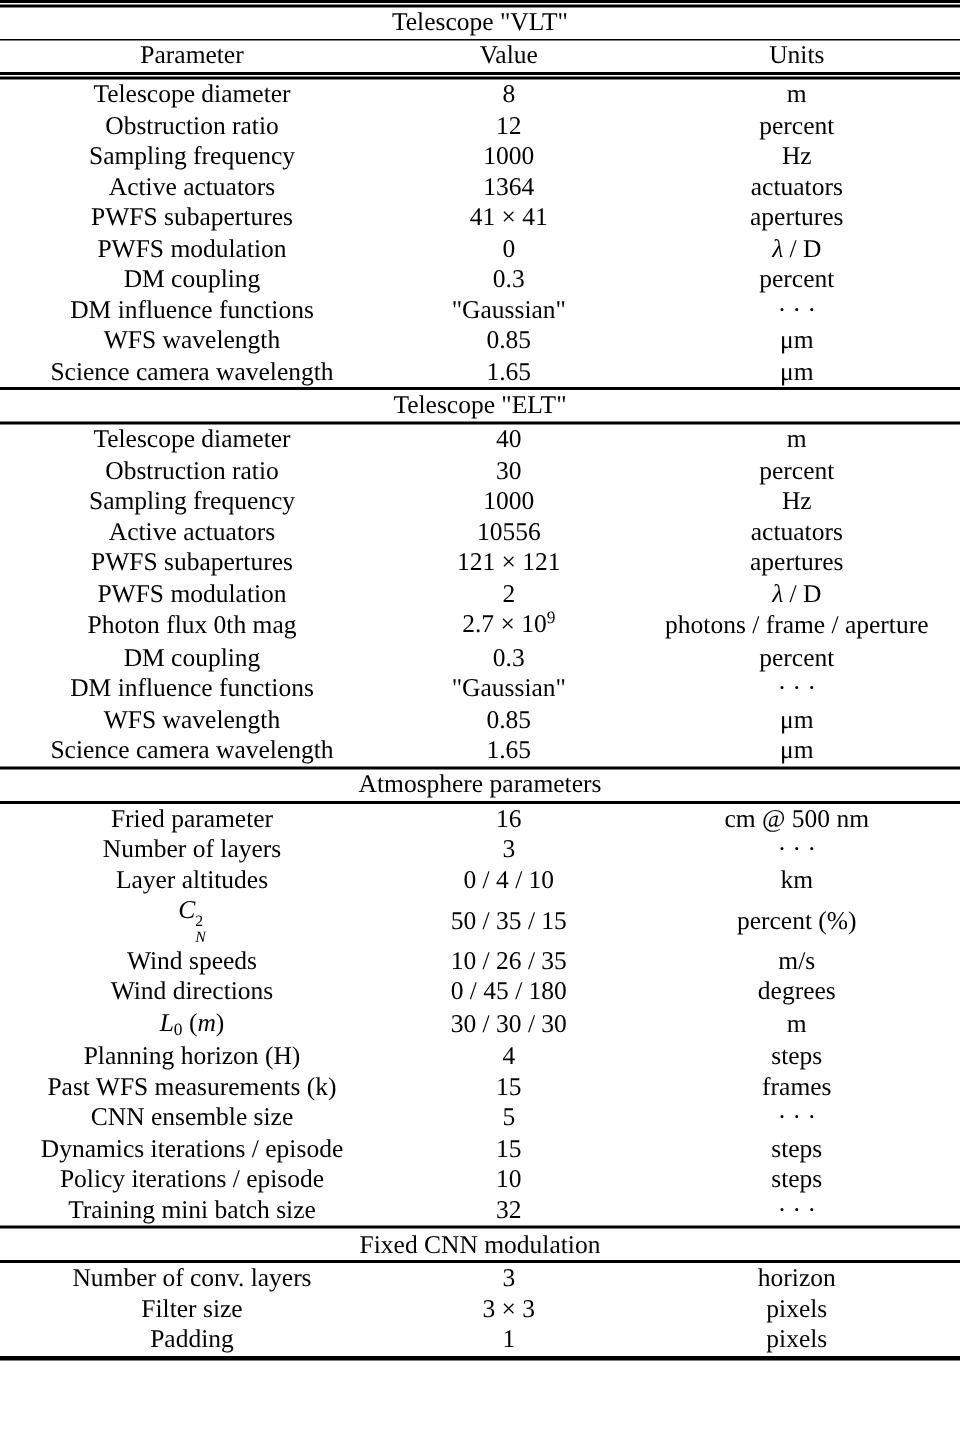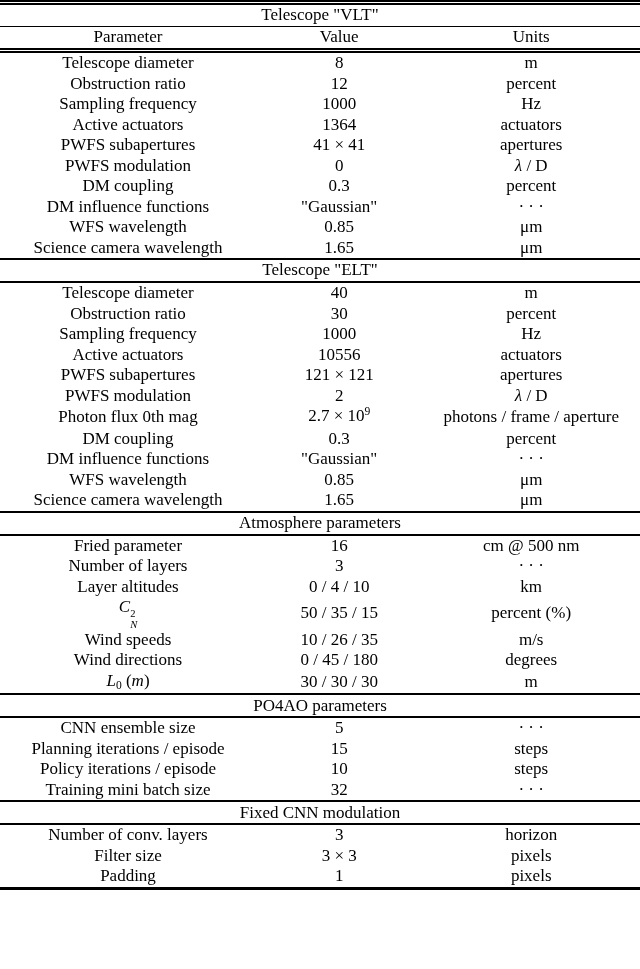--- a/index.html
+++ b/index.html
@@ -229,30 +229,37 @@
         <tr>
           <td>Wind directions</td>
           <td>0 / 45 / 180</td>
           <td>degrees</td>
         </tr>
         <tr>
           <td><i>L</i><sub>0</sub> (<i>m</i>)</td>
           <td>30 / 30 / 30</td>
           <td>m</td>
         </tr>
-        <tr class="section-header-row">
-          <td colspan="3">PO4AO parameters</td>
+        <tr>
+          <td>Planning horizon (H)</td>
+          <td>4</td>
+          <td>steps</td>
+        </tr>
+        <tr>
+          <td>Past WFS measurements (k)</td>
+          <td>15</td>
+          <td>frames</td>
         </tr>
         <tr>
           <td>CNN ensemble size</td>
           <td>5</td>
           <td>· · ·</td>
         </tr>
         <tr>
-          <td>Planning iterations / episode</td>
+          <td>Dynamics iterations / episode</td>
           <td>15</td>
           <td>steps</td>
         </tr>
         <tr>
           <td>Policy iterations / episode</td>
           <td>10</td>
           <td>steps</td>
         </tr>
         <tr>
           <td>Training mini batch size</td>

